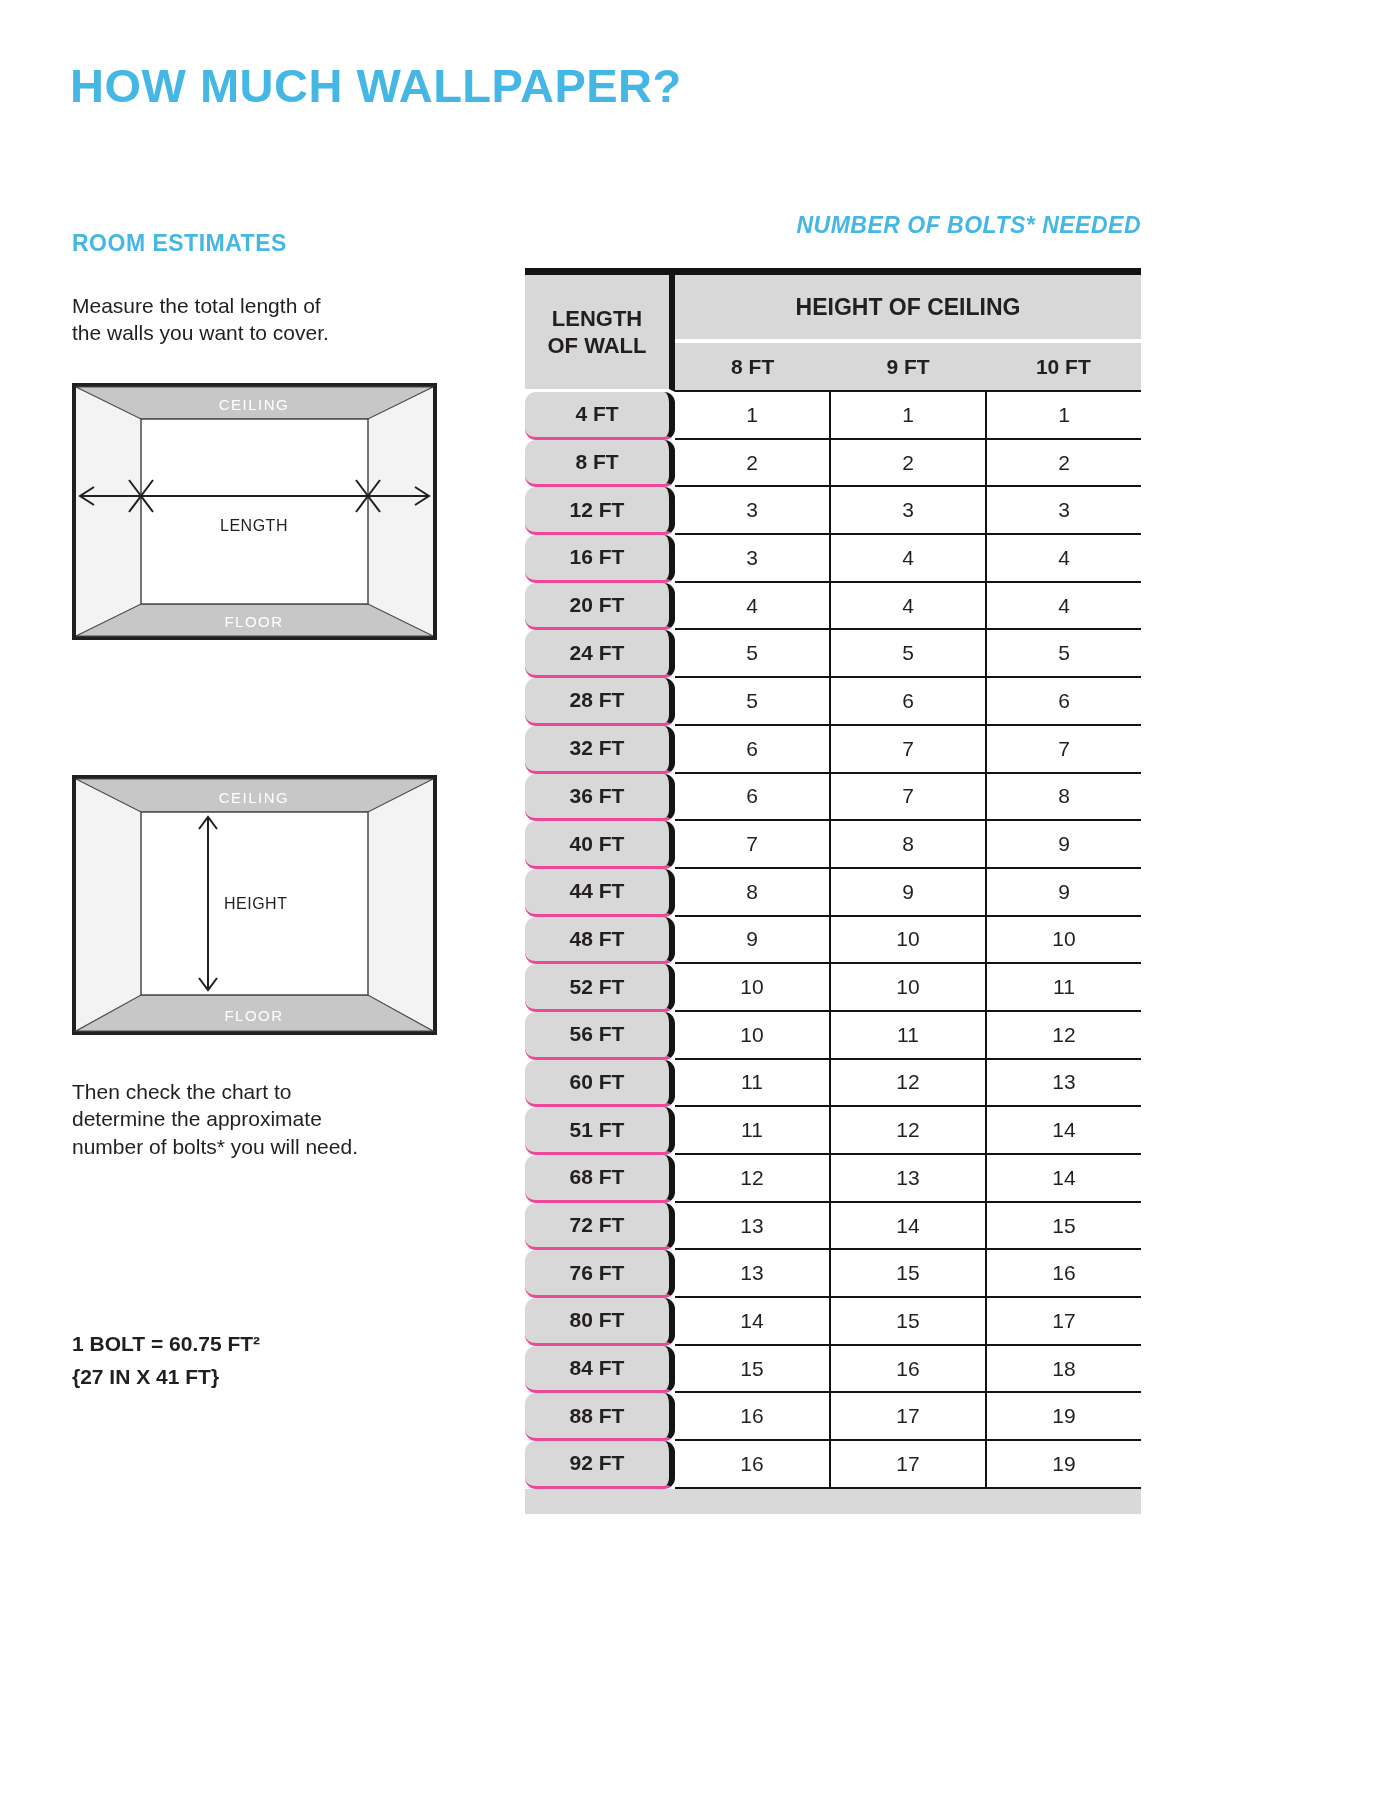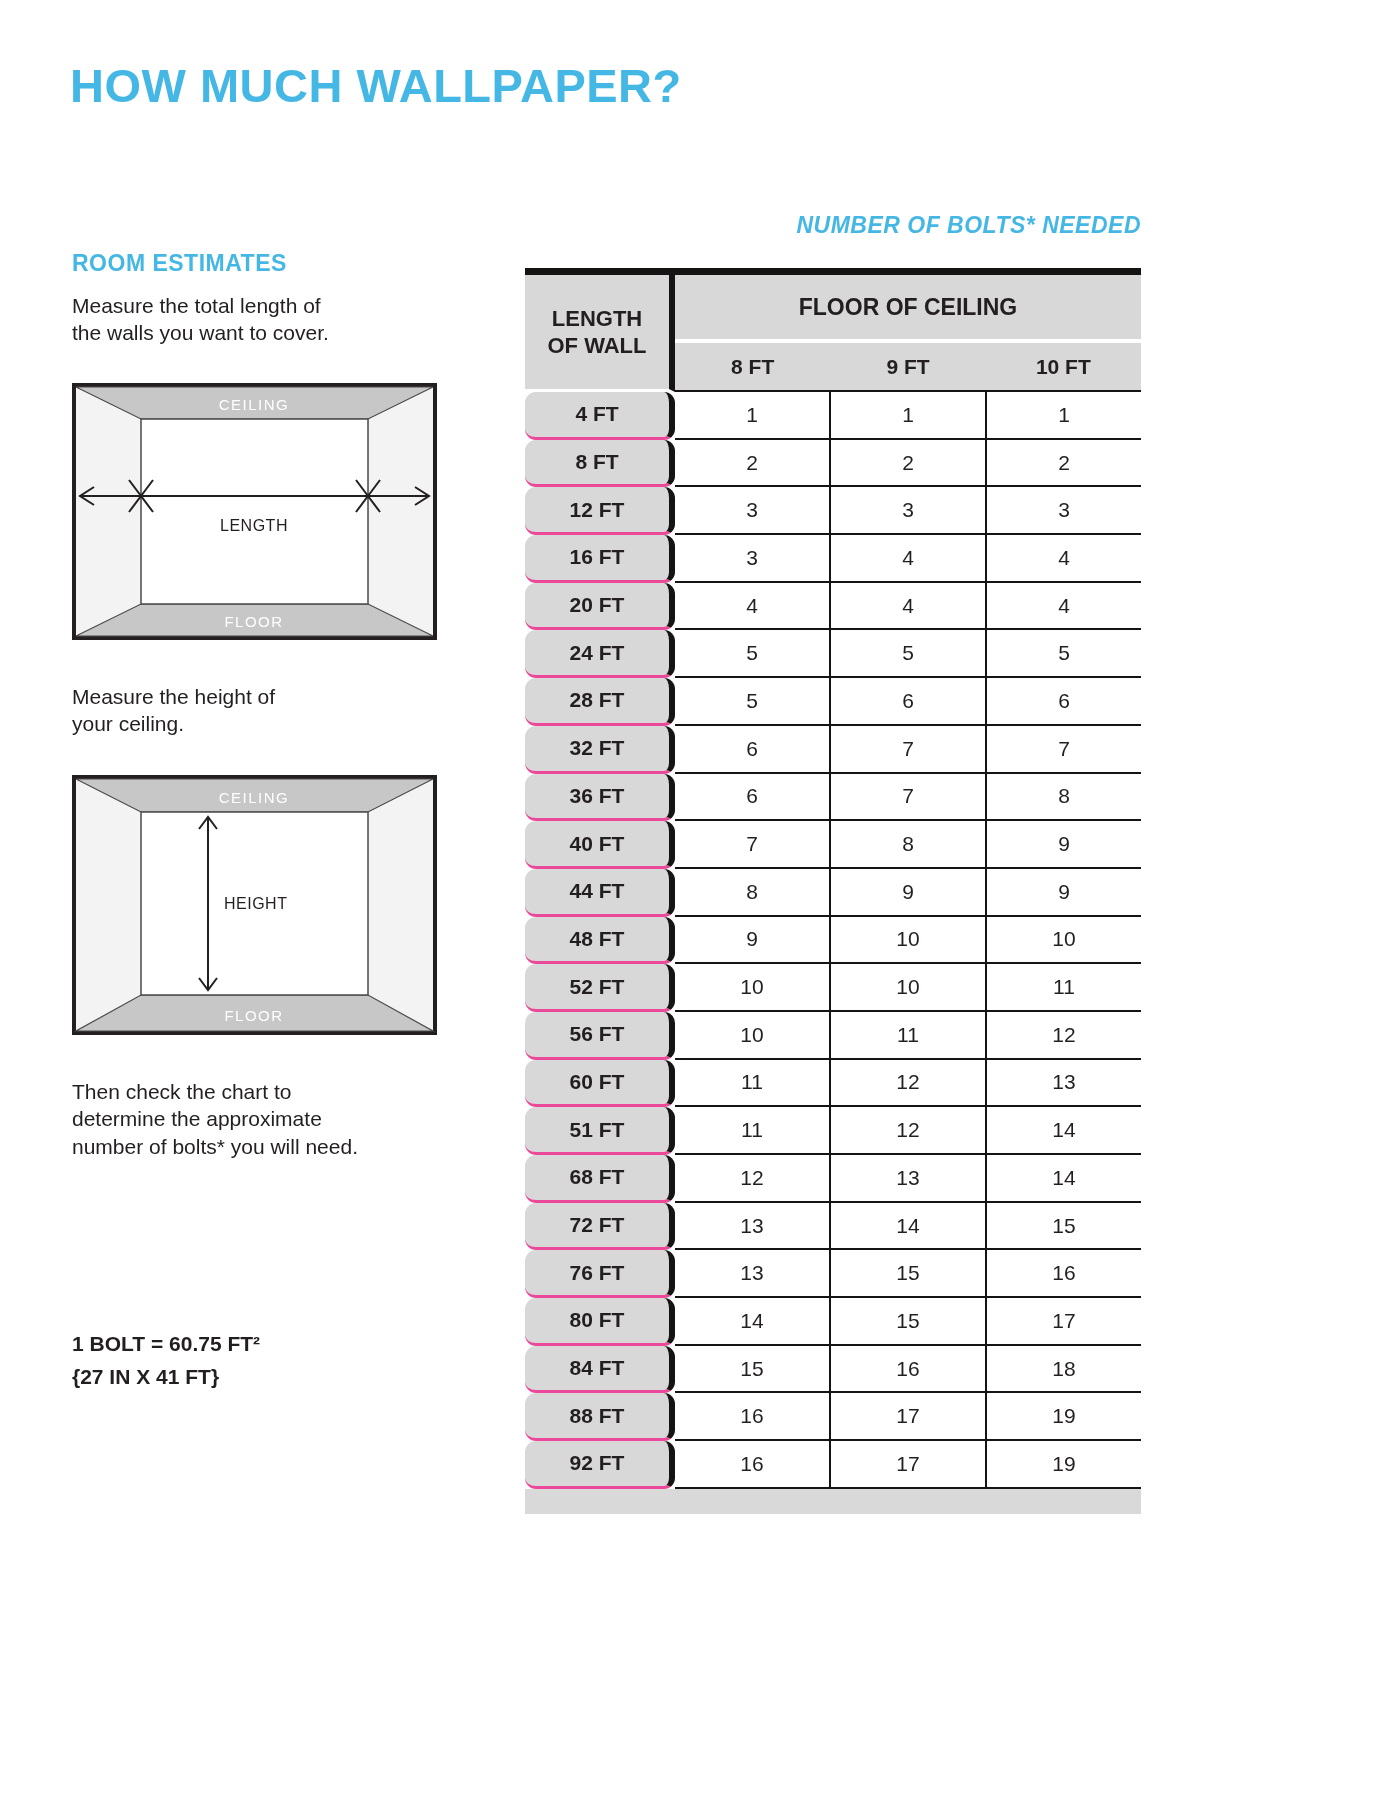--- a/index.html
+++ b/index.html
@@ -21,21 +21,21 @@
     font-weight: 700;
     color: #45b7e5;
     letter-spacing: 0.5px;
   }
   .section-title {
     font-size: 23px;
     font-weight: 700;
     color: #45b7e5;
     letter-spacing: 0.5px;
   }
-  .left-head { left: 72px; top: 230px; margin-top: 20px; }
+  .left-head { left: 72px; top: 230px; }
   .table-head { left: 525px; top: 212px; width: 616px; text-align: right; font-style: italic; }
 
   .para {
     left: 72px;
     font-size: 21px;
     line-height: 1.3;
     white-space: pre-line;
     color: #231f20;
   }
   .p1 { top: 292px; }
@@ -126,22 +126,20 @@
       <path d="M22,104 L8,113 L22,122"></path>
       <path d="M343,104 L357,113 L343,122"></path>
       <line x1="57" y1="97" x2="81" y2="129"></line>
       <line x1="57" y1="129" x2="81" y2="97"></line>
       <line x1="284" y1="97" x2="308" y2="129"></line>
       <line x1="284" y1="129" x2="308" y2="97"></line>
     </g>
     <text x="182" y="148" text-anchor="middle" class="dim-label">LENGTH</text>
   </svg>
 
-  <div class="abs para p2">Measure the height of
-your ceiling.</div>
 
   <svg class="abs diag d2" width="365" height="260" viewBox="0 0 365 260">
     <rect x="2" y="2" width="361" height="256" fill="#f3f3f3" stroke="#231f20" stroke-width="4"></rect>
     <polygon points="4,4 361,4 296,37 69,37" fill="#c7c7c8" stroke="#4a4a4a" stroke-width="1.2"></polygon>
     <polygon points="69,220 296,220 361,256 4,256" fill="#c7c7c8" stroke="#4a4a4a" stroke-width="1.2"></polygon>
     <rect x="69" y="37" width="227" height="183" fill="#ffffff" stroke="#4a4a4a" stroke-width="1.5"></rect>
     <text x="182" y="28" text-anchor="middle" class="band-label">CEILING</text>
     <text x="182" y="246" text-anchor="middle" class="band-label">FLOOR</text>
     <g stroke="#231f20" stroke-width="2" fill="none">
       <line x1="136" y1="42" x2="136" y2="215"></line>
@@ -160,21 +158,21 @@
     <div>1 BOLT = 60.75 FT²</div>
     <div>{27 IN X 41 FT}</div>
   </div>
 
   <div class="abs wtable">
     <div class="topbar"></div>
     <div class="hdr">
       <div class="hdr-left">LENGTH
 OF WALL</div>
       <div class="hdr-right">
-        <div class="hdr-ceiling">FLOOR OF CEILING</div>
+        <div class="hdr-ceiling">HEIGHT OF CEILING</div>
         <div class="hdr-gap"></div>
         <div class="hdr-sub">
           <div>8 FT</div>
           <div>9 FT</div>
           <div>10 FT</div>
         </div>
       </div>
     </div>
     <div>
         <div class="trow">

